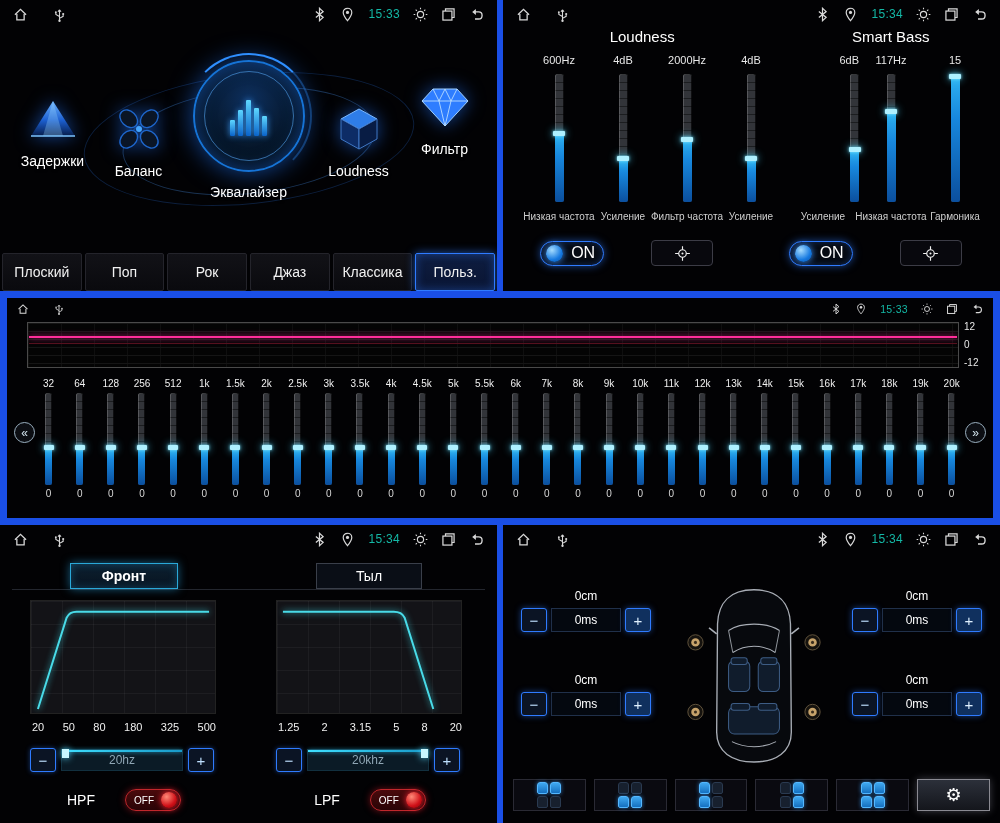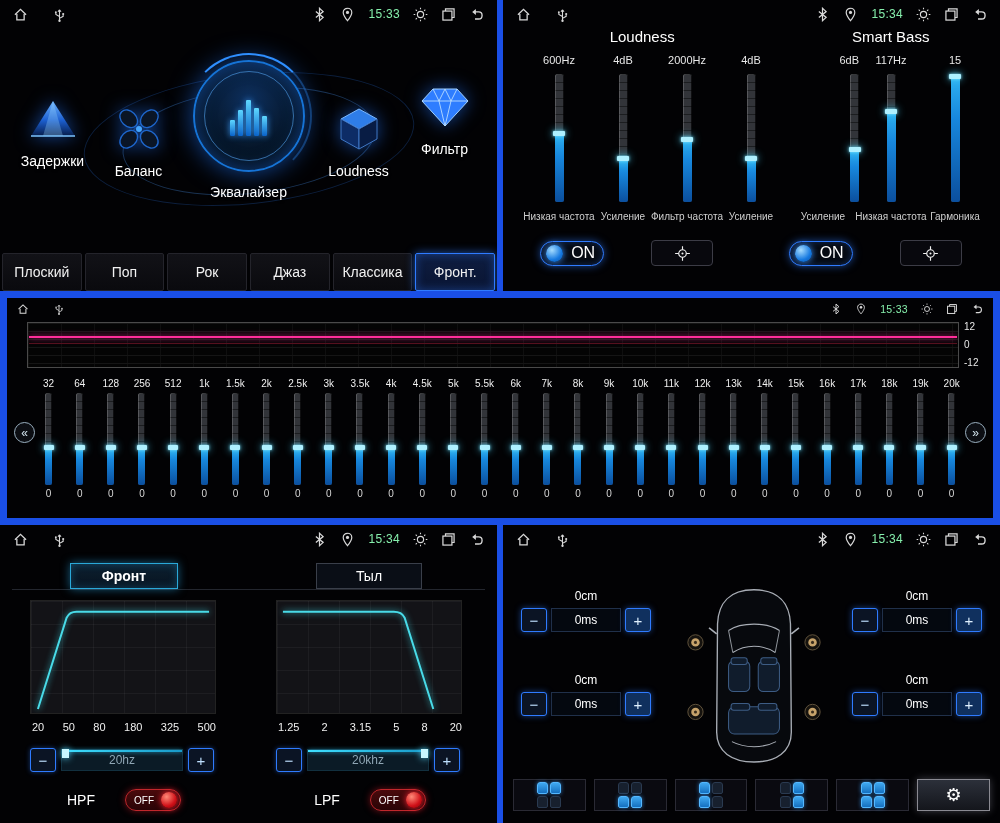--- a/index.html
+++ b/index.html
@@ -13,21 +13,21 @@
   .p-eq-inner { width:100%; height:100%; background:#020204; position:relative; }
   .p-filt  { left:0;   top:525px; width:497px;  height:298px; }
   .p-delay { left:503px; top:525px; width:497px; height:298px; }
 
   
   .statusbar { display:flex; align-items:center; justify-content:space-between; height:28px; padding:0 13px; }
   .sb-left { display:flex; align-items:center; gap:24px; }
   .sb-right { display:flex; align-items:center; gap:13px; }
   .sb-icon { width:15px; height:15px; opacity:.93; }
   .sb-icon svg { width:100%; height:100%; display:block; }
-  .sb-time { font-size:12px; color:#86efac; letter-spacing:.3px; }
+  .sb-time { font-size:12px; color:#14b8a6; letter-spacing:.3px; }
   .statusbar.small { height:22px; padding:0 10px; }
   .statusbar.small .sb-icon { width:12px; height:12px; }
   .statusbar.small .sb-time { font-size:10.5px; }
 
   
   .vslider { position:relative; background-color:#323439;
     background-image:repeating-linear-gradient(to bottom, rgba(0,0,0,.45) 0 1px, transparent 1px 8px);
     border-radius:2px;
     box-shadow:inset 1px 0 rgba(255,255,255,.18), inset -1px 0 rgba(0,0,0,.7), inset 0 1px rgba(255,255,255,.12); }
   .vslider.eqs  { width:7px;  height:92px; }
@@ -292,21 +292,21 @@
         </span>
         <span class="mlabel">Фильтр</span>
       </div>
     </div>
     <div class="preset-row">
         <div class="preset">Плоский</div>
         <div class="preset">Поп</div>
         <div class="preset">Рок</div>
         <div class="preset">Джаз</div>
         <div class="preset">Классика</div>
-        <div class="preset selected">Фронт.</div>
+        <div class="preset selected">Польз.</div>
       </div>
   </section>
 
   <section class="panel p-loud">
     <div class="statusbar">
         <div class="sb-left">
           <span class="sb-icon">
             <svg viewBox="0 0 14 14">
               <path d="M1.8 7.2 L7 2.2 L12.2 7.2" fill="none" stroke="#e9e9e9" stroke-width="1.2"></path>
               <path d="M3.6 6.6 L3.6 12 L10.4 12 L10.4 6.6" fill="none" stroke="#e9e9e9" stroke-width="1.2"></path>

